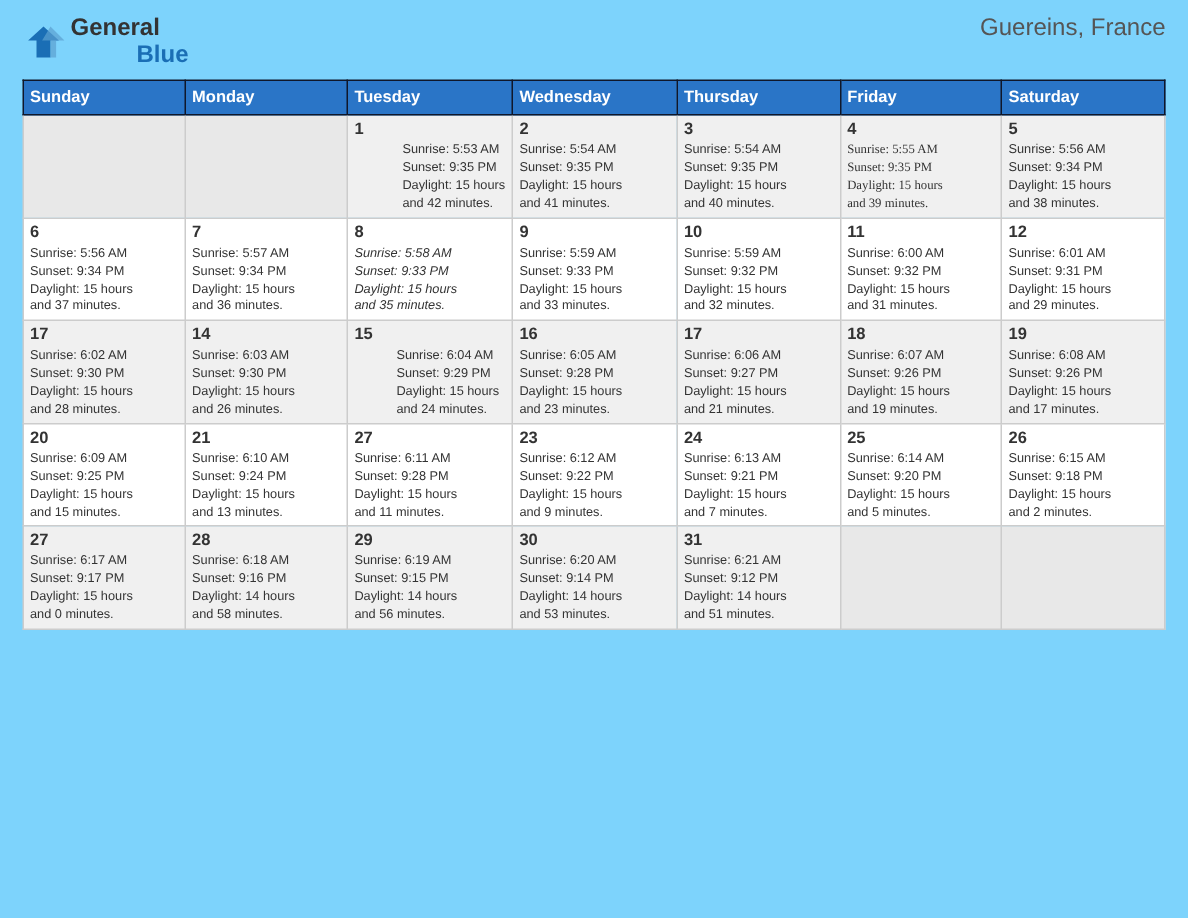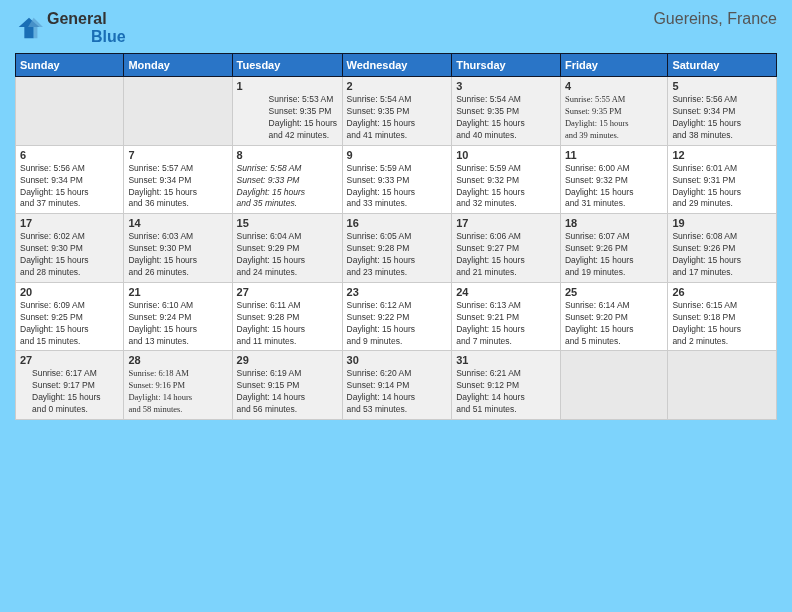--- a/index.html
+++ b/index.html
@@ -238,21 +238,21 @@
           </td>
           <td>
             <span class="day-number">14</span>
             <div class="day-info" style="white-space: pre-line;">Sunrise: 6:03 AM
 Sunset: 9:30 PM
 Daylight: 15 hours
 and 26 minutes.</div>
           </td>
           <td>
             <span class="day-number">15</span>
-            <div class="day-info" style="white-space: pre-line;">Sunrise: 6:04 AM
+            <div class="day-info" style="white-space: pre-line; margin-left: 28px;">Sunrise: 6:04 AM
 Sunset: 9:29 PM
 Daylight: 15 hours
 and 24 minutes.</div>
           </td>
           <td>
             <span class="day-number">16</span>
             <div class="day-info" style="white-space: pre-line;">Sunrise: 6:05 AM
 Sunset: 9:28 PM
 Daylight: 15 hours
 and 23 minutes.</div>
@@ -326,28 +326,28 @@
             <span class="day-number">26</span>
             <div class="day-info" style="white-space: pre-line;">Sunrise: 6:15 AM
 Sunset: 9:18 PM
 Daylight: 15 hours
 and 2 minutes.</div>
           </td>
         </tr>
         <tr class="row-alt">
           <td>
             <span class="day-number">27</span>
-            <div class="day-info" style="white-space: pre-line; margin-left: 12px;">Sunrise: 6:17 AM
+            <div class="day-info" style="white-space: pre-line;">Sunrise: 6:17 AM
 Sunset: 9:17 PM
 Daylight: 15 hours
 and 0 minutes.</div>
           </td>
           <td>
             <span class="day-number">28</span>
-            <div class="day-info" style="white-space: pre-line; font-family: Liberation Serif, serif;">Sunrise: 6:18 AM
+            <div class="day-info" style="white-space: pre-line;">Sunrise: 6:18 AM
 Sunset: 9:16 PM
 Daylight: 14 hours
 and 58 minutes.</div>
           </td>
           <td>
             <span class="day-number">29</span>
             <div class="day-info" style="white-space: pre-line;">Sunrise: 6:19 AM
 Sunset: 9:15 PM
 Daylight: 14 hours
 and 56 minutes.</div>

